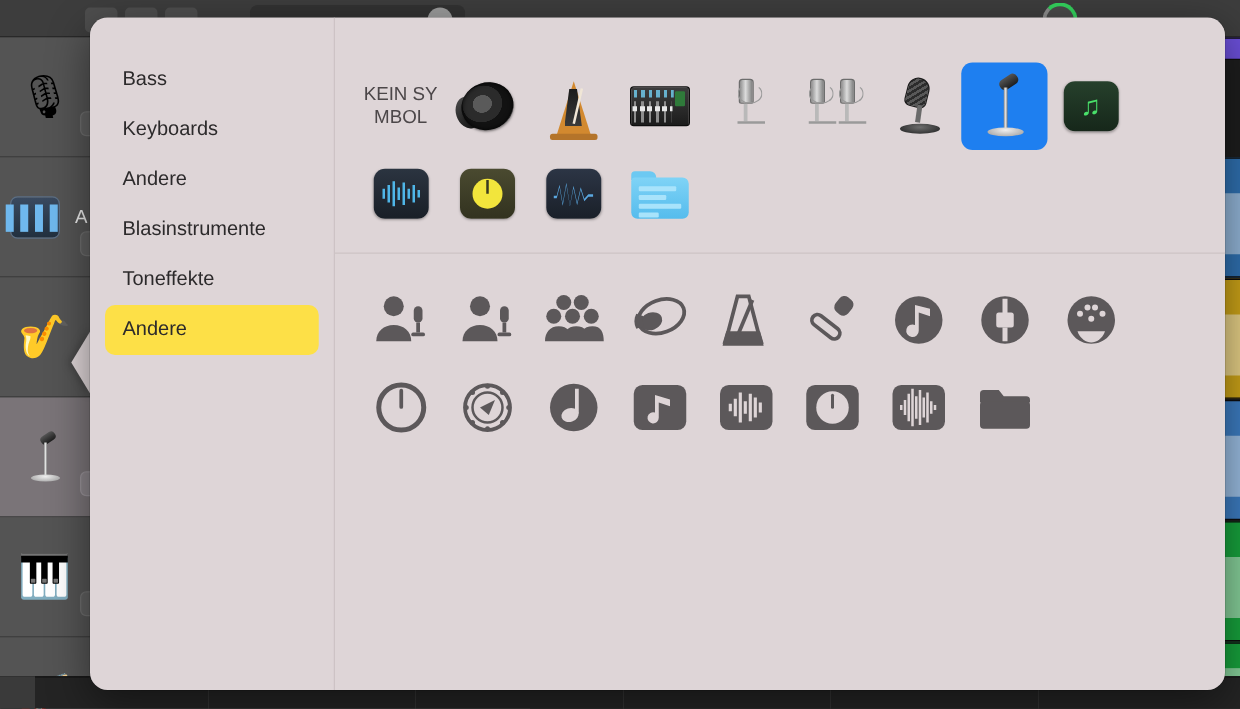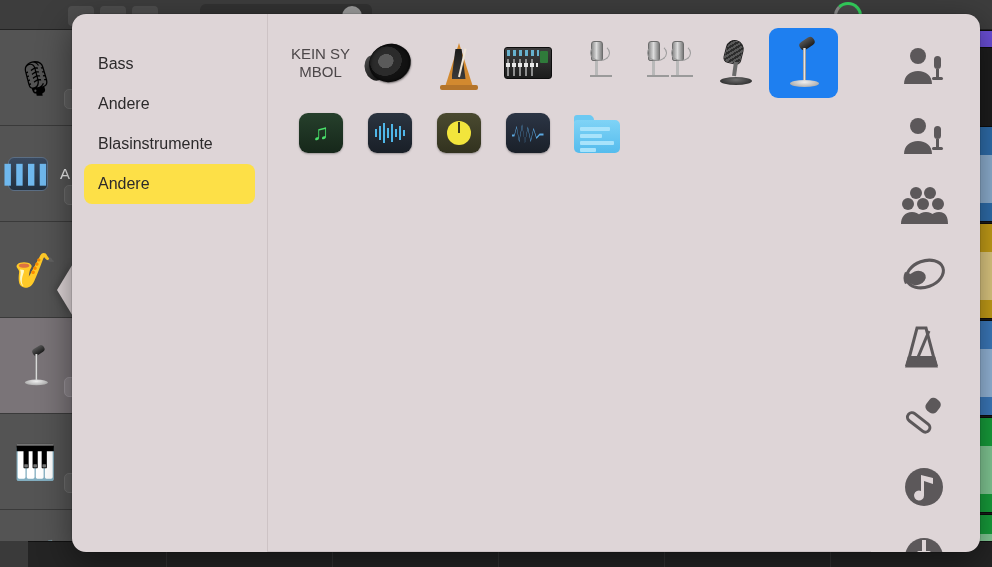--- a/index.html
+++ b/index.html
@@ -143,21 +143,21 @@
   }
   .cat {
     height: 40px; display: flex; align-items: center;
     padding: 0 14px; margin-bottom: 0;
     font-size: 16px; color: #2c2a2b;
     border-radius: 8px;
     cursor: default;
   }
   .cat.sel { background: #fde047; }
 
-  .pop-main { flex: 1; display: flex; flex-direction: row; }
+  .pop-main { flex: 1; display: flex; flex-direction: column; margin-top: 22px; }
 
   .sec-top {
     padding: 14px 22px 12px 18px;
     border-bottom: 1px solid #cdc3c5;
   }
   .sec-bottom { padding: 18px 22px 0 18px; flex: 1; }
 
   .irow { display: flex; align-items: flex-start; flex-wrap: wrap; }
 
   .cell {
@@ -435,22 +435,24 @@
     <div class="bottom-left-cap"></div>
   </div>
 
   <div class="pop-arrow"></div>
 
   <div class="popover">
 
     <div class="pop-sidebar">
       <div id="cats-host">
           <div class="cat">Bass</div>
+          <div class="cat">Keyboards</div>
           <div class="cat">Andere</div>
           <div class="cat">Blasinstrumente</div>
+          <div class="cat">Toneffekte</div>
           <div class="cat sel">Andere</div>
         </div>
     </div>
 
     <div class="pop-main">
       <div class="sec-top">
         <div class="irow" id="top-host">
             <div class="cell">
               <div class="nosym">KEIN SYMBOL</div>
             </div>

